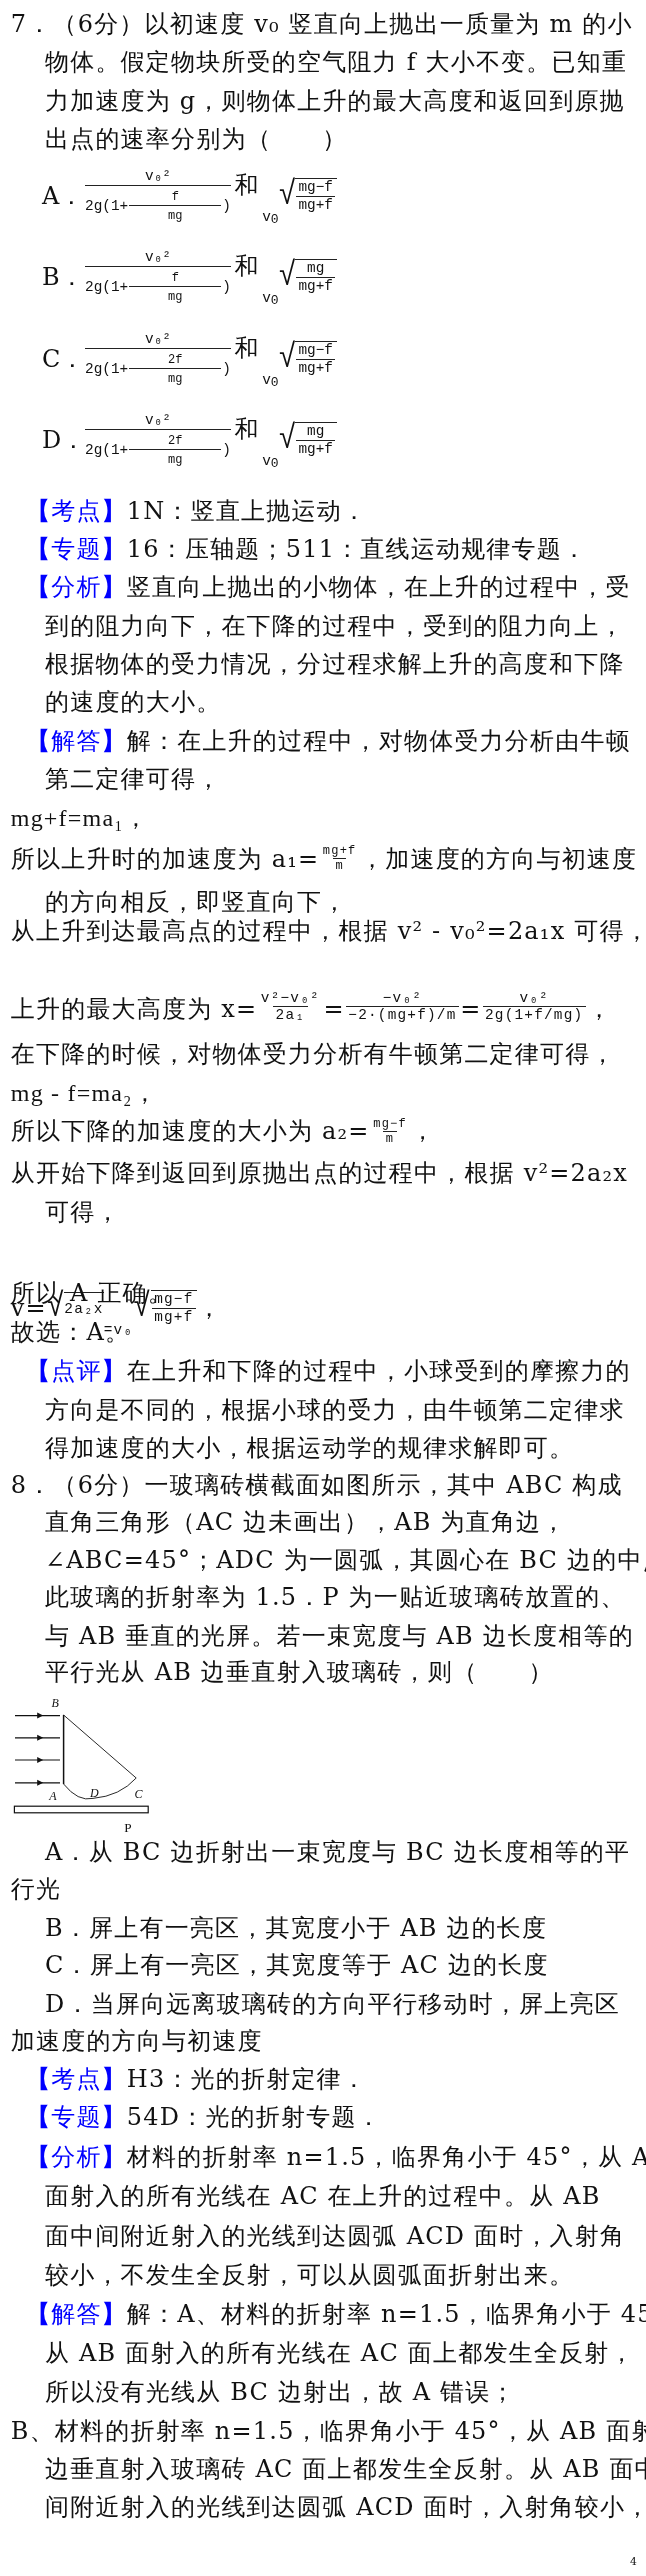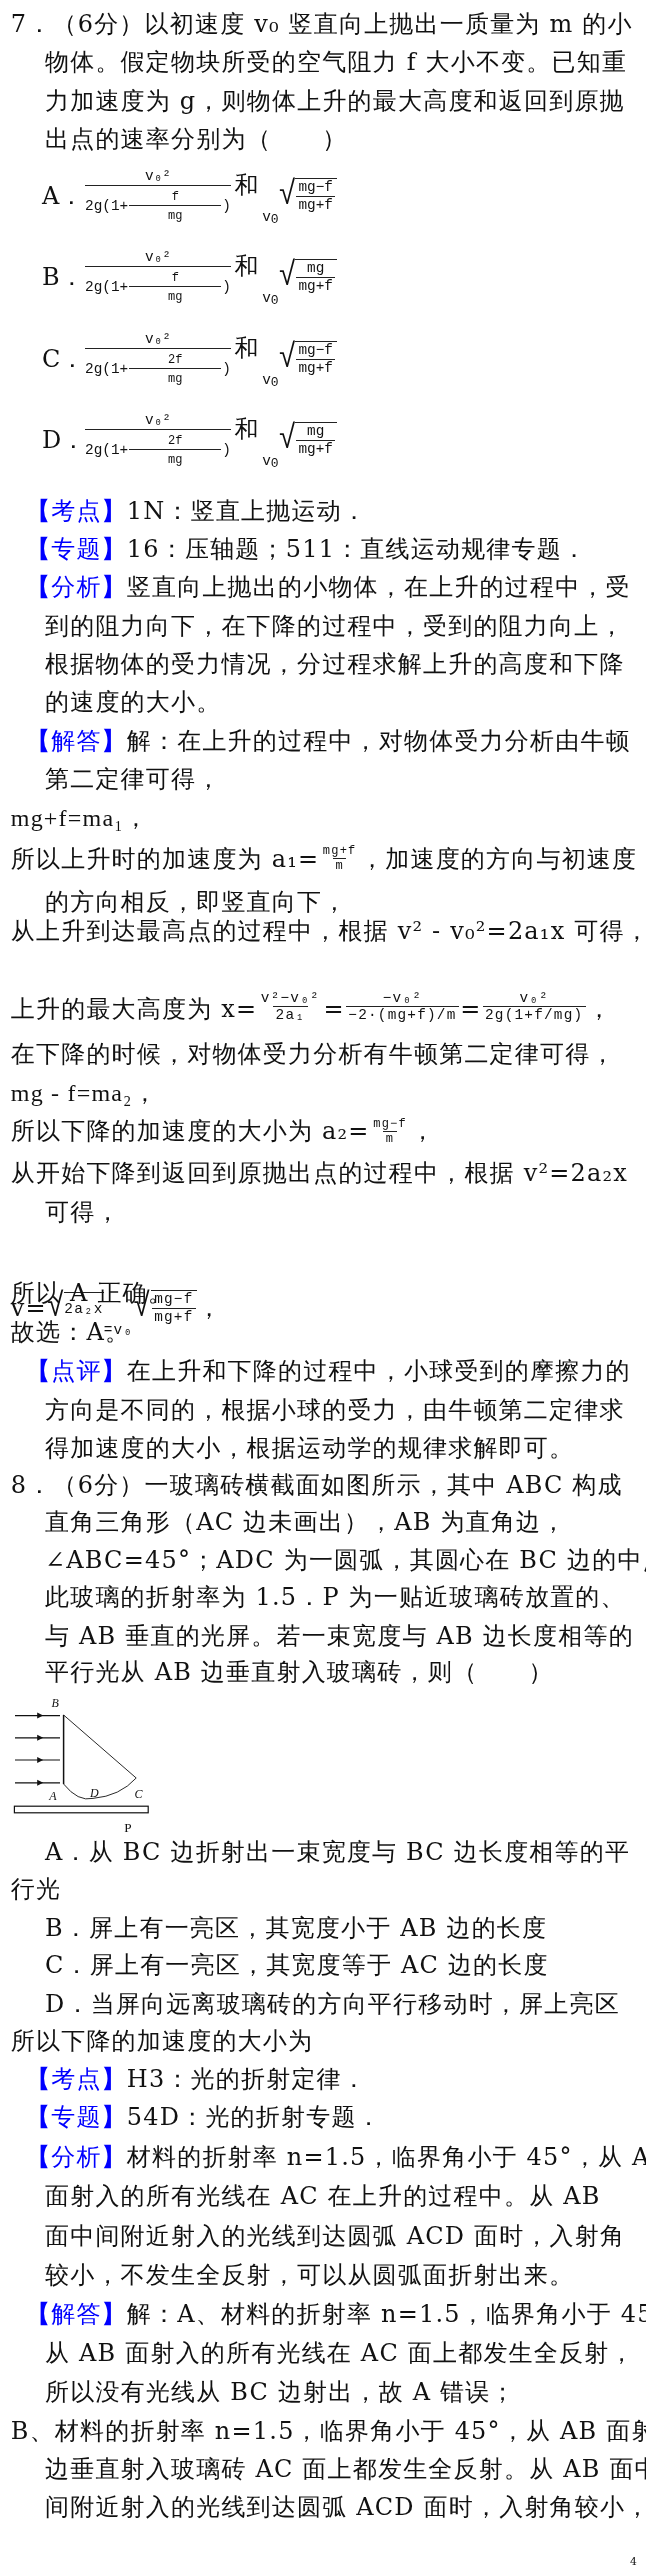--- a/index.html
+++ b/index.html
@@ -248,21 +248,21 @@
     <text x="224" y="184">C</text>
   </g>
   <text x="207" y="240" font-family="Liberation Serif, serif" font-size="22" fill="#111">P</text>
 </svg>
 
 <div class="ln ind" style="top:1837px">A．从 BC 边折射出一束宽度与 BC 边长度相等的平</div>
 <div class="ln flush" style="top:1874px">行光</div>
 <div class="ln ind" style="top:1913px">B．屏上有一亮区，其宽度小于 AB 边的长度</div>
 <div class="ln ind" style="top:1950px">C．屏上有一亮区，其宽度等于 AC 边的长度</div>
 <div class="ln ind" style="top:1989px">D．当屏向远离玻璃砖的方向平行移动时，屏上亮区</div>
-<div class="ln flush" style="top:2026px">所以下降的加速度的大小为</div>
+<div class="ln flush" style="top:2026px">加速度的方向与初速度</div>
 
 <div class="ln" style="top:2064px;left:18px">
   <span class="tag"><span class="br">【</span><span>考点</span><span class="br">】</span></span><span>H3：光的折射定律．</span>
 </div>
 <div class="ln" style="top:2102px;left:18px">
   <span class="tag"><span class="br">【</span><span>专题</span><span class="br">】</span></span><span>54D：光的折射专题．</span>
 </div>
 <div class="ln" style="top:2142px;left:18px">
   <span class="tag"><span class="br">【</span><span>分析</span><span class="br">】</span></span><span>材料的折射率 n=1.5，临界角小于 45°，从 AB</span>
 </div>

